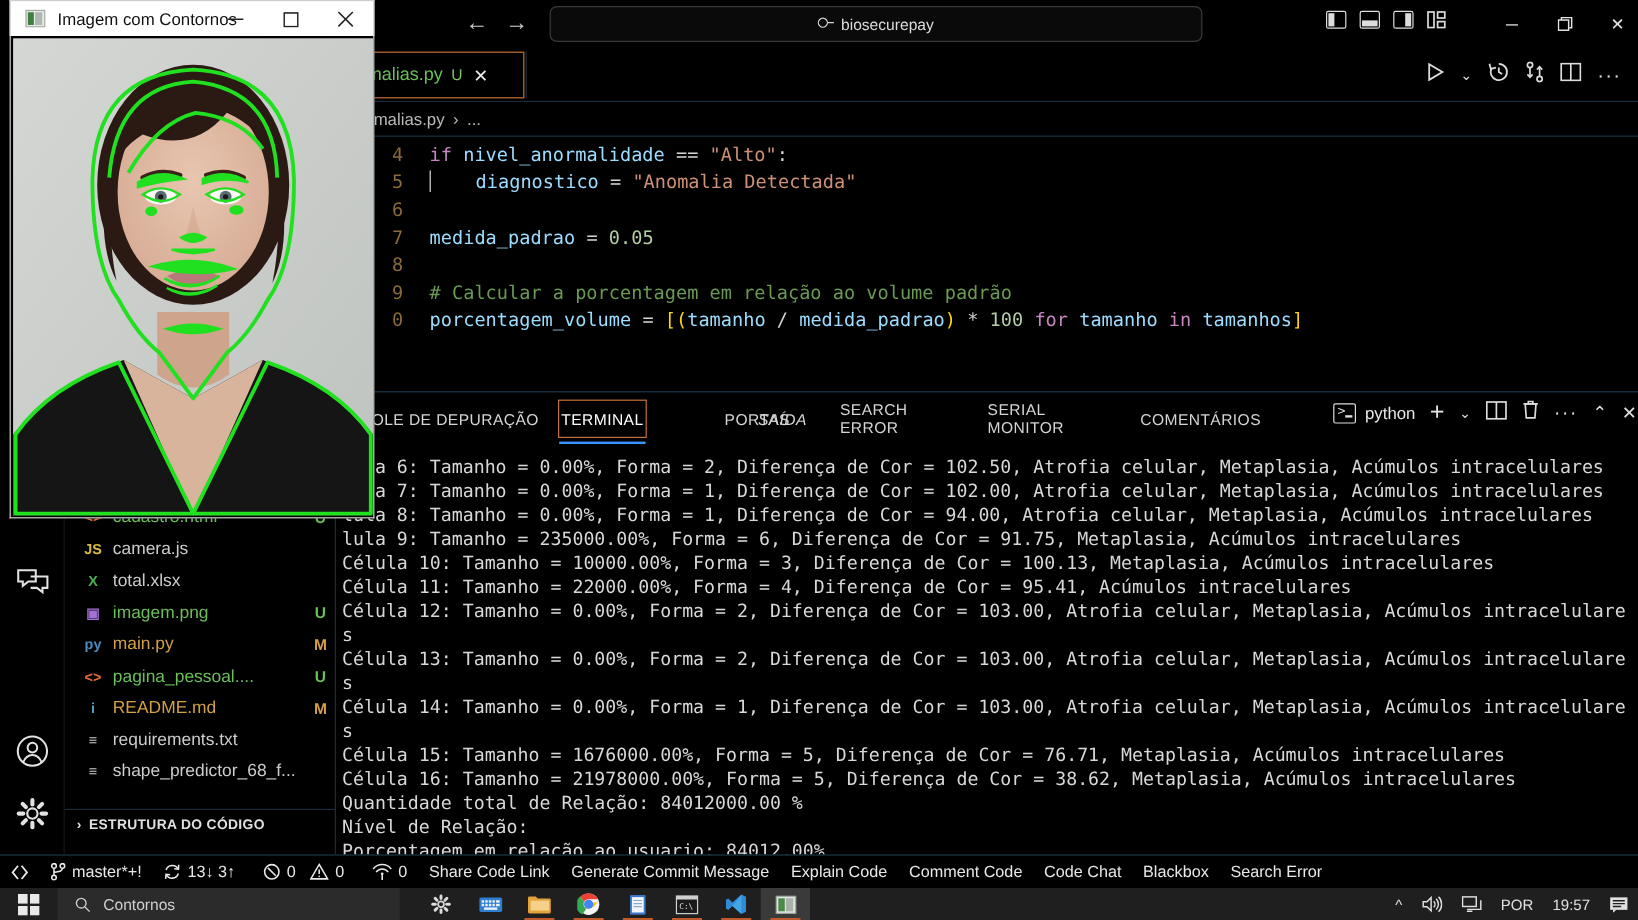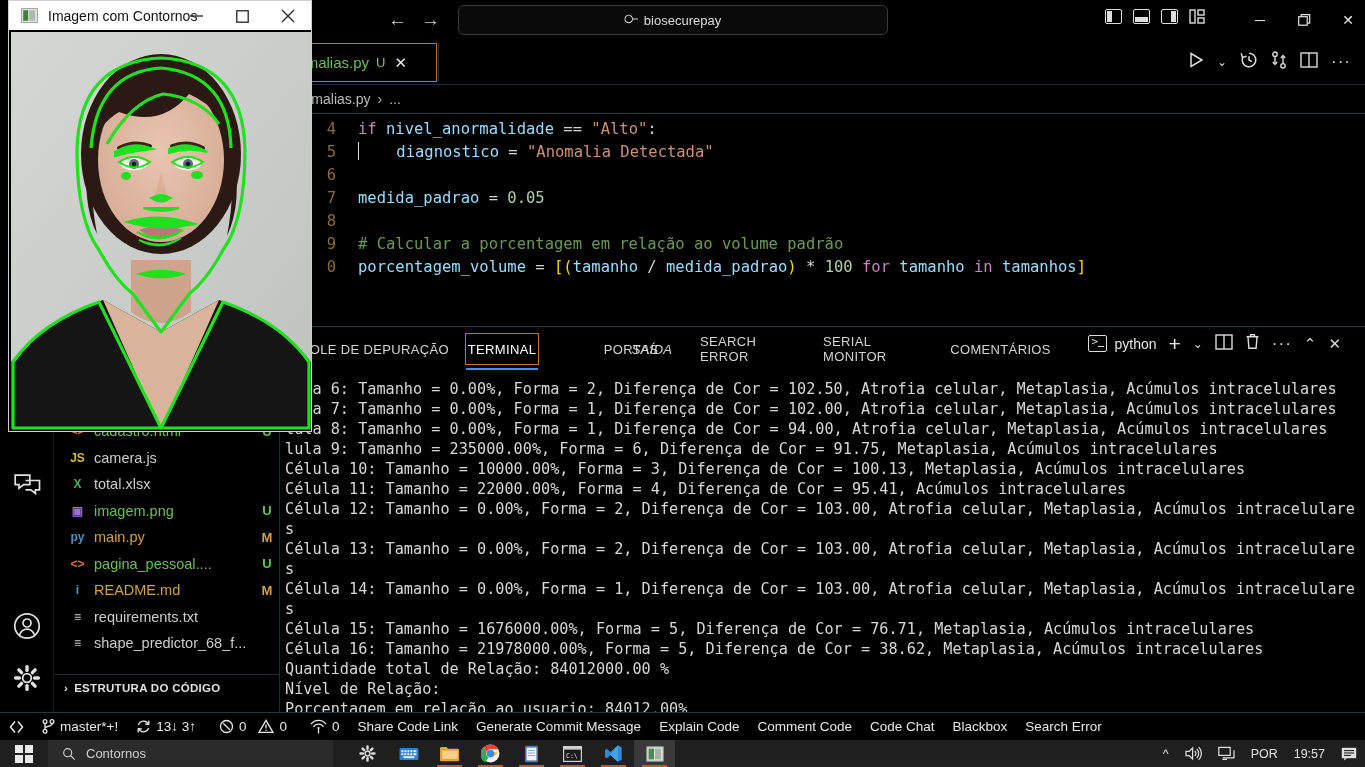--- a/index.html
+++ b/index.html
@@ -19,21 +19,21 @@
 
   
   .titlebar {
     position: absolute; left: 0; top: 0; width: 1365px; height: 40px;
     background: #000;
     display: flex; align-items: center;
   }
   .tb-nav { position: absolute; left: 388px; top: 10px; display: flex; gap: 14px; color: #cfcfcf; }
   .tb-nav span { font-size: 19px; line-height: 19px; cursor: default; }
   .cmdcenter {
-    position: absolute; left: 458px; top: 5px; width: 430px; height: 30px;
+    position: absolute; left: 458px; top: 5px; width: 544px; height: 30px;
     border: 1px solid #3a3a3a; border-radius: 6px; background: #0a0a0a;
     display: flex; align-items: center; justify-content: center; gap: 6px;
   }
   .cmdcenter .mag { font-size: 13px; color: #d0d0d0; transform: rotate(-45deg); display:inline-block;}
   .cmdcenter .txt { font-size: 13px; color: #dcdcdc; }
   .layout-icons { position: absolute; left: 1105px; top: 9px; display: flex; gap: 11px; align-items: center; }
   .li { width: 17px; height: 15px; position: relative; }
   .li .bx { position: absolute; inset: 0; border: 1.6px solid #ddd; border-radius: 2px; }
   .li .fillL { position: absolute; left: 1.6px; top: 1.6px; bottom: 1.6px; width: 5px; background: #ddd; }
   .li .fillB { position: absolute; left: 1.6px; right: 1.6px; bottom: 1.6px; height: 5px; background: #ddd; }
@@ -110,21 +110,21 @@
 
   
   .panel { position: absolute; left: 0; top: 286px; width: 1085px; height: 386px; background:#000; border-top: 1px solid #1c3a4a; }
   .paneltabs { position: absolute; left: 0; top: 0; width: 1085px; height: 44px; }
   .ptab {
     position: absolute; top: 6px; height: 32px; display: flex; align-items: center; justify-content: center;
     font-size: 13px; color: #d4d4d4; letter-spacing: .35px; padding: 0 8px;
   }
   .ptab.active { border: 1px solid #c4703a; color: #ffffff; }
   .ptab.active::after { content:""; position:absolute; left:0; right:0; bottom:-6px; height:1.6px; background:#3794ff; }
-  .panel-actions { position: absolute; right: 24px; top: 6px; display: flex; align-items: center; gap: 12px; color: #ddd; }
+  .panel-actions { position: absolute; right: 1px; top: 6px; display: flex; align-items: center; gap: 12px; color: #ddd; }
   .term-label { display: flex; align-items: center; gap: 7px; font-size: 14px; color: #e8e8e8; }
   .term-ico { width: 19px; height: 17px; border: 1.5px solid #ddd; border-radius: 2px; position: relative; }
   .term-ico::before { content: ">"; position:absolute; left:2px; top:-1px; font-size:11px; color:#ddd; font-family:"DejaVu Sans Mono",monospace; }
   .term-ico::after { content:""; position:absolute; left:9px; bottom:4px; width:6px; height:1.5px; background:#ddd; }
 
   .termout {
     position: absolute; left: 0; top: 52px; width: 1085px; height: 334px;
     font-family: "DejaVu Sans Mono", "Liberation Mono", monospace;
     font-size: 15.2px; line-height: 20px; color: #d8d8d8;
     padding-left: 5px; white-space: pre; overflow: hidden;

